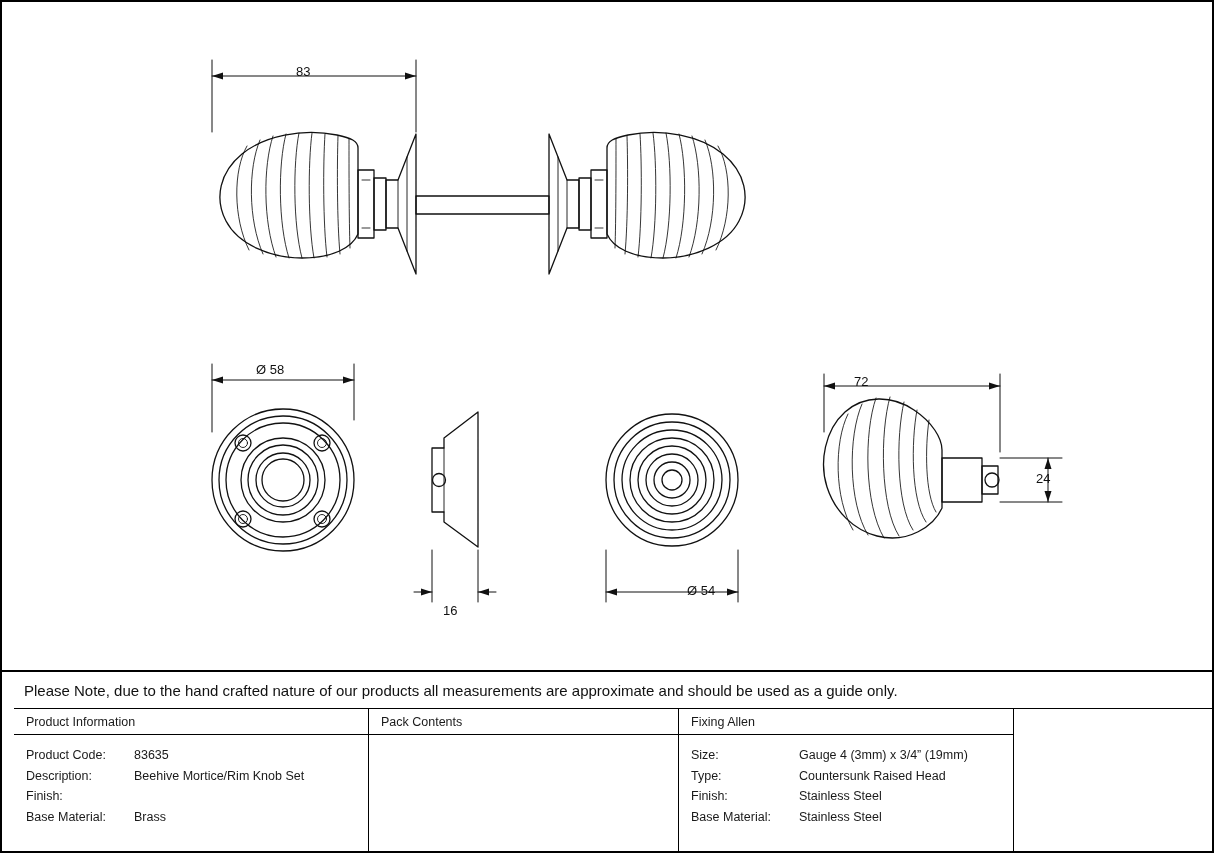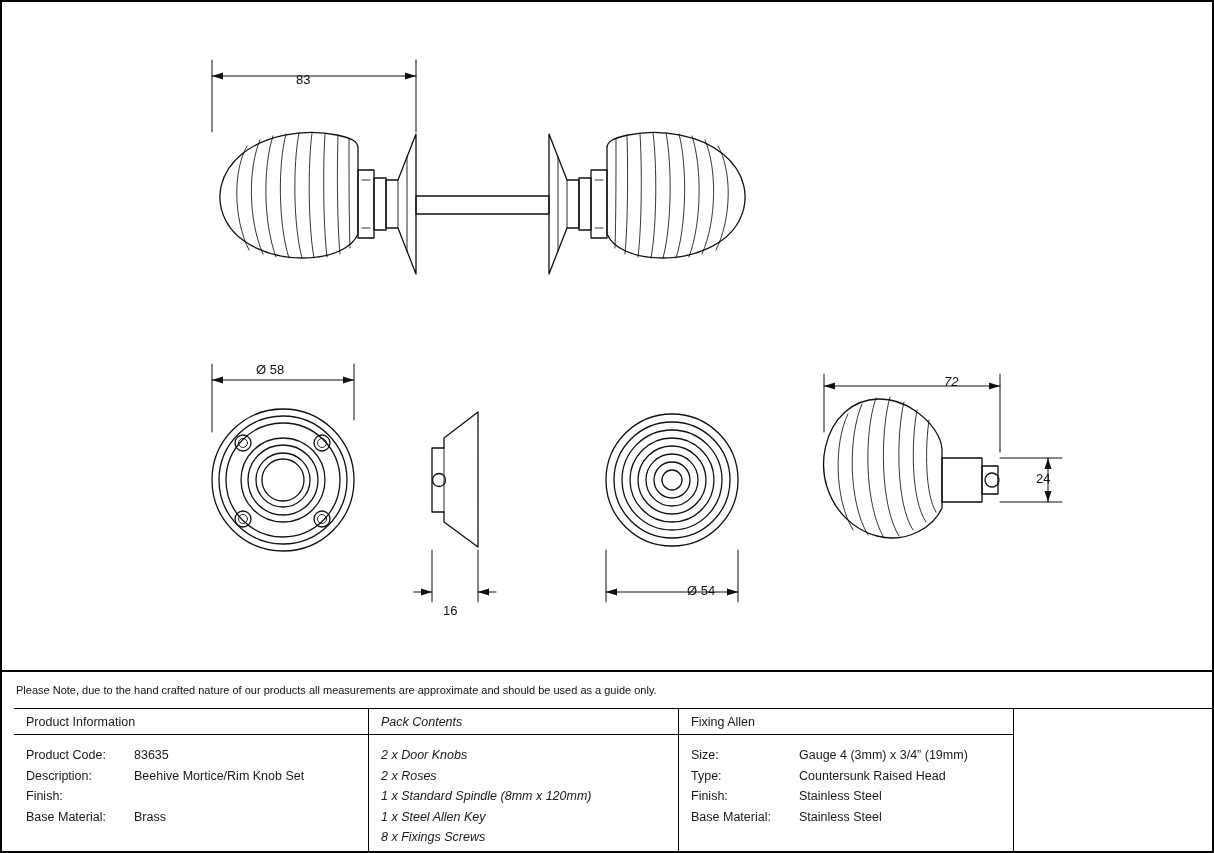--- a/index.html
+++ b/index.html
@@ -42,41 +42,41 @@
     left: 0;
     top: 668px;
     width: 1210px;
     height: 38px;
     border-top: 2px solid #000;
     box-sizing: border-box;
     display: flex;
     align-items: center;
   }
   .note-text {
-    padding-left: 14px;
-    font-size: 11px;
+    padding-left: 22px;
+    font-size: 15px;
     color: #111;
   }
   .table-block {
     position: absolute;
     left: 12px;
     top: 706px;
     width: 1210px;
     height: 145px;
     border-top: 1.6px solid #000;
     box-sizing: border-box;
     display: flex;
   }
   .col {
     box-sizing: border-box;
     position: relative;
     height: 100%;
   }
   .col-prod { width: 355px; border-right: 1.6px solid #000; }
-  .col-pack { width: 310px; border-right: 1.6px solid #000; font-style: italic; }
+  .col-pack { width: 310px; border-right: 1.6px solid #000; }
   .col-fix  { width: 335px; border-right: 1.6px solid #000; }
   .col-blank { flex: 1 1 auto; }
   .col-head {
     height: 26px;
     border-bottom: 1.6px solid #000;
     display: flex;
     align-items: center;
     padding-left: 12px;
     font-size: 12.5px;
     box-sizing: border-box;
@@ -257,25 +257,25 @@
         <g stroke-width="1">
           <line x1="998" y1="456" x2="1060" y2="456"></line>
           <line x1="998" y1="500" x2="1060" y2="500"></line>
           <line x1="1046" y1="456" x2="1046" y2="500"></line>
         </g>
         <polygon points="1046,456 1042.5,467 1049.5,467" fill="#111" stroke="none"></polygon>
         <polygon points="1046,500 1042.5,489 1049.5,489" fill="#111" stroke="none"></polygon>
       </g>
     </svg>
 
-    <div class="dim-label" style="left:294px; top:62px;margin-top:8px;">83</div>
+    <div class="dim-label" style="left:294px; top:62px;">83</div>
     <div class="dim-label" style="left:254px; top:360px;">Ø 58</div>
     <div class="dim-label" style="left:441px; top:581px;margin-top:20px;">16</div>
     <div class="dim-label" style="left:649px; top:581px;margin-left:36px;">Ø 54</div>
-    <div class="dim-label" style="left:942px; top:372px;font-style:italic;">72</div>
+    <div class="dim-label" style="left:852px; top:372px;">72</div>
     <div class="dim-label" style="left:1034px; top:469px;">24</div>
   </div>
 
   <div class="note-row">
     <div class="note-text">Please Note, due to the hand crafted nature of our products all measurements are approximate and should be used as a guide only.</div>
   </div>
 
   <div class="table-block">
 
     <div class="col col-prod">
@@ -294,27 +294,20 @@
         </div>
         <div class="kv">
           <span class="k">Base Material:</span>
           <span class="v">Brass</span>
         </div>
       </div>
     </div>
 
     <div class="col col-pack">
       <div class="col-head">Pack Contents</div>
-      <div class="col-body">
-        <div class="li">2 x Door Knobs</div>
-        <div class="li">2 x Roses</div>
-        <div class="li">1 x Standard Spindle (8mm x 120mm)</div>
-        <div class="li">1 x Steel Allen Key</div>
-        <div class="li">8 x Fixings Screws</div>
-      </div>
     </div>
 
     <div class="col col-fix">
       <div class="col-head">Fixing Allen</div>
       <div class="col-body">
         <div class="kv">
           <span class="k">Size:</span>
           <span class="v">Gauge 4 (3mm) x 3/4” (19mm)</span>
         </div>
         <div class="kv">

